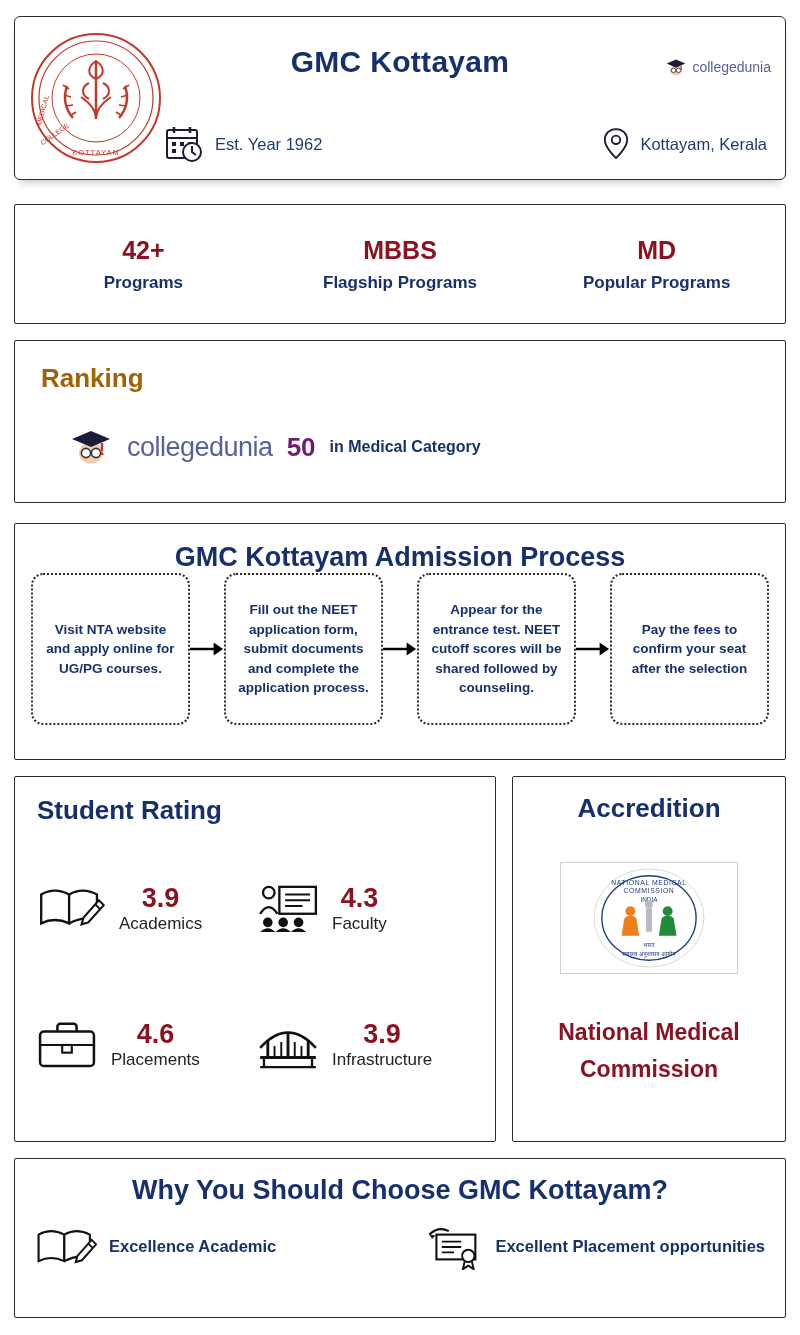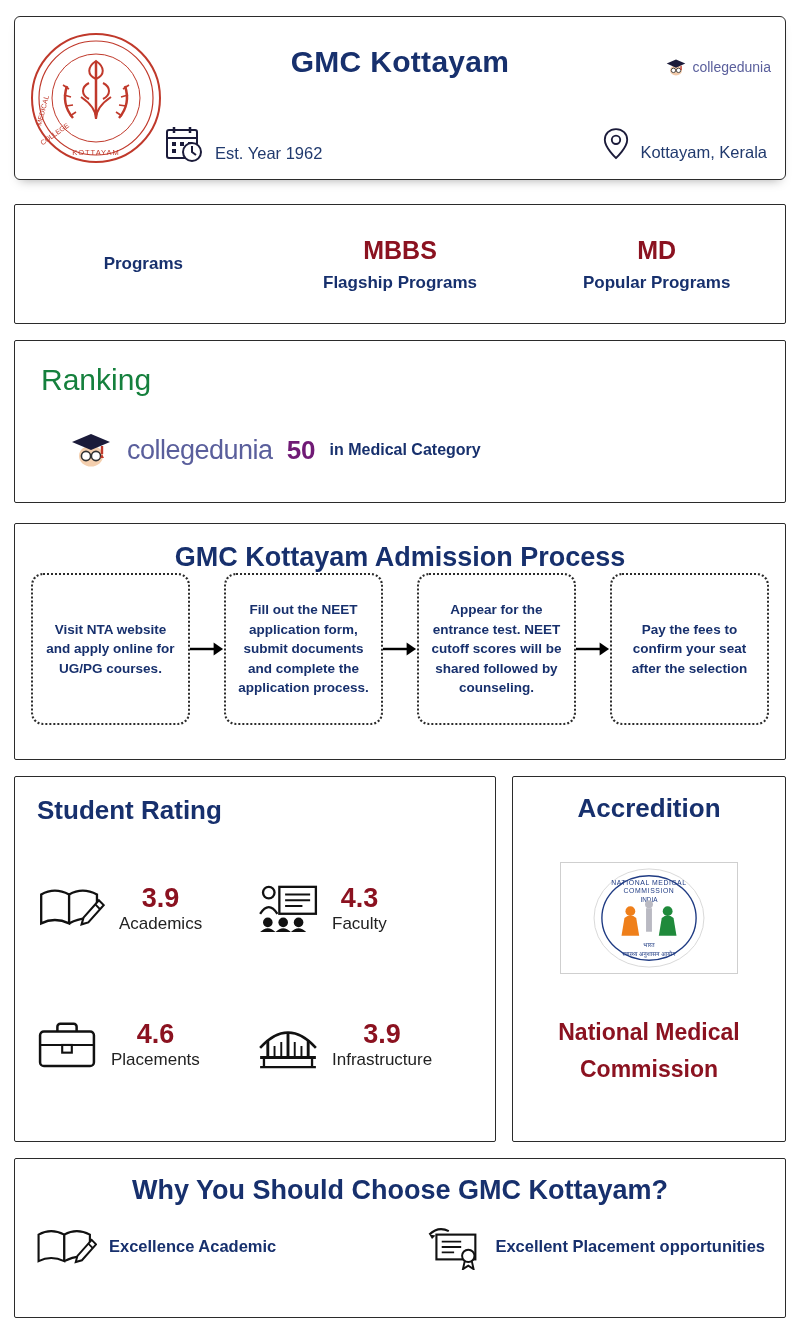--- a/index.html
+++ b/index.html
@@ -39,35 +39,35 @@
   .cd-brand {
     position: absolute; right: 14px; top: 40px;
     display: flex; align-items: center; gap: 5px;
   }
   .cd-brand .cd-text { font-size: 14px; color: #5a5f9c; font-weight: 500; }
 
   .header-facts {
     position: absolute; left: 150px; right: 18px; top: 108px;
     display: flex; align-items: center; justify-content: space-between;
   }
-  .fact { display: flex; align-items: flex-end; gap: 10px; }
+  .fact { display: flex; align-items: center; gap: 10px; }
   .fact-label { font-size: 16.5px; color: #213a6e; }
 
   
   .programs {
     margin-top: 24px; height: 120px;
     display: flex; align-items: center;
   }
   .prog-col { flex: 1; text-align: center; }
   .prog-value { color: #8b1220; font-weight: bold; font-size: 25px; margin-bottom: 8px; }
   .prog-label { color: #17306d; font-weight: bold; font-size: 17px; }
 
   
   .ranking { margin-top: 16px; height: 163px; padding: 22px 26px; }
-  .section-title { font-size: 30px; font-weight: normal; color: #15803d; }
+  .section-title { font-size: 26px; font-weight: bold; color: #a16207; }
   .rank-row { display: flex; align-items: center; gap: 14px; margin-top: 34px; padding-left: 28px; }
   .rank-logo-text { font-size: 27px; color: #5a5f9c; letter-spacing: -.5px; }
   .rank-number { font-size: 26px; font-weight: bold; color: #701a75; }
   .rank-cat { font-size: 16px; font-weight: bold; color: #17306d; }
 
   
   .admission { margin-top: 20px; height: 237px; padding: 18px 16px 0; }
   .admission h2 { font-size: 27px; font-weight: bold; color: #17306d; text-align: center; }
   .steps { display: flex; align-items: stretch; justify-content: space-between; }
   .step {
@@ -185,20 +185,21 @@
         </span>
         <span class="fact-label">Kottayam, Kerala</span>
       </div>
 
 
     </div>
   </div>
 
   <div class="card programs">
     <div class="prog-col">
+      <div class="prog-value">42+</div>
       <div class="prog-label">Programs</div>
     </div>
     <div class="prog-col">
       <div class="prog-value">MBBS</div>
       <div class="prog-label">Flagship Programs</div>
     </div>
     <div class="prog-col">
       <div class="prog-value">MD</div>
       <div class="prog-label">Popular Programs</div>
     </div>

